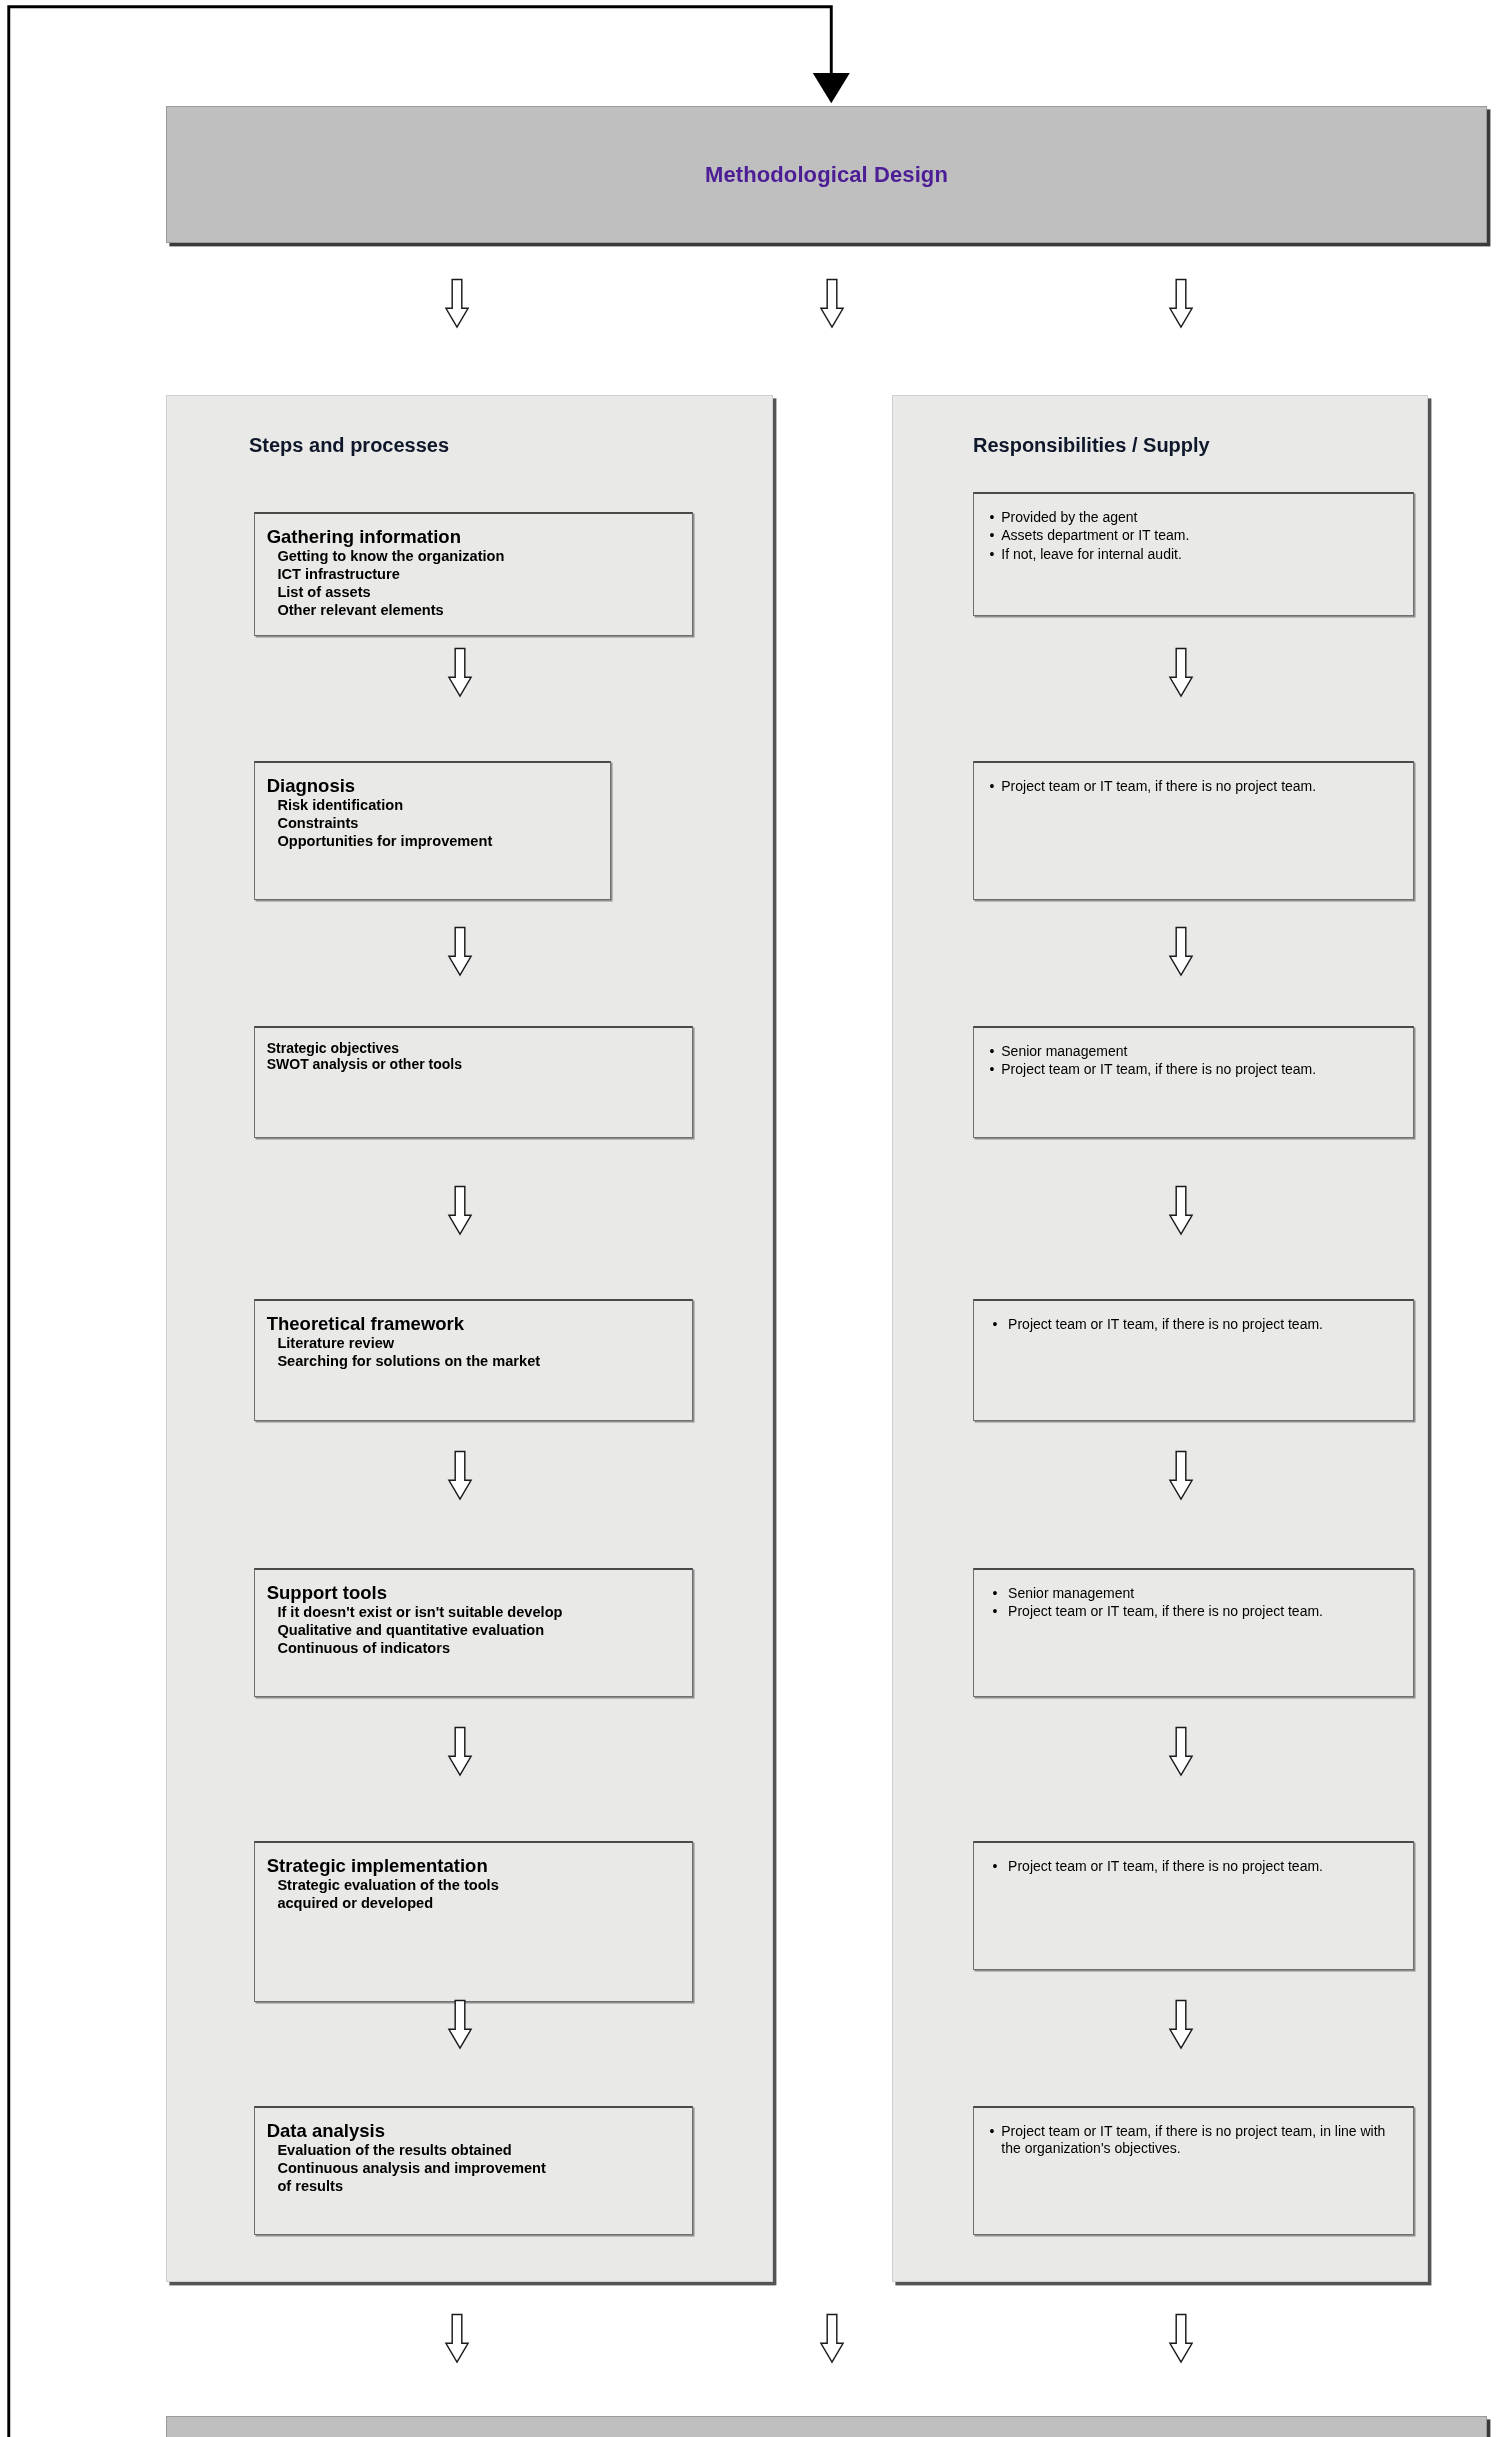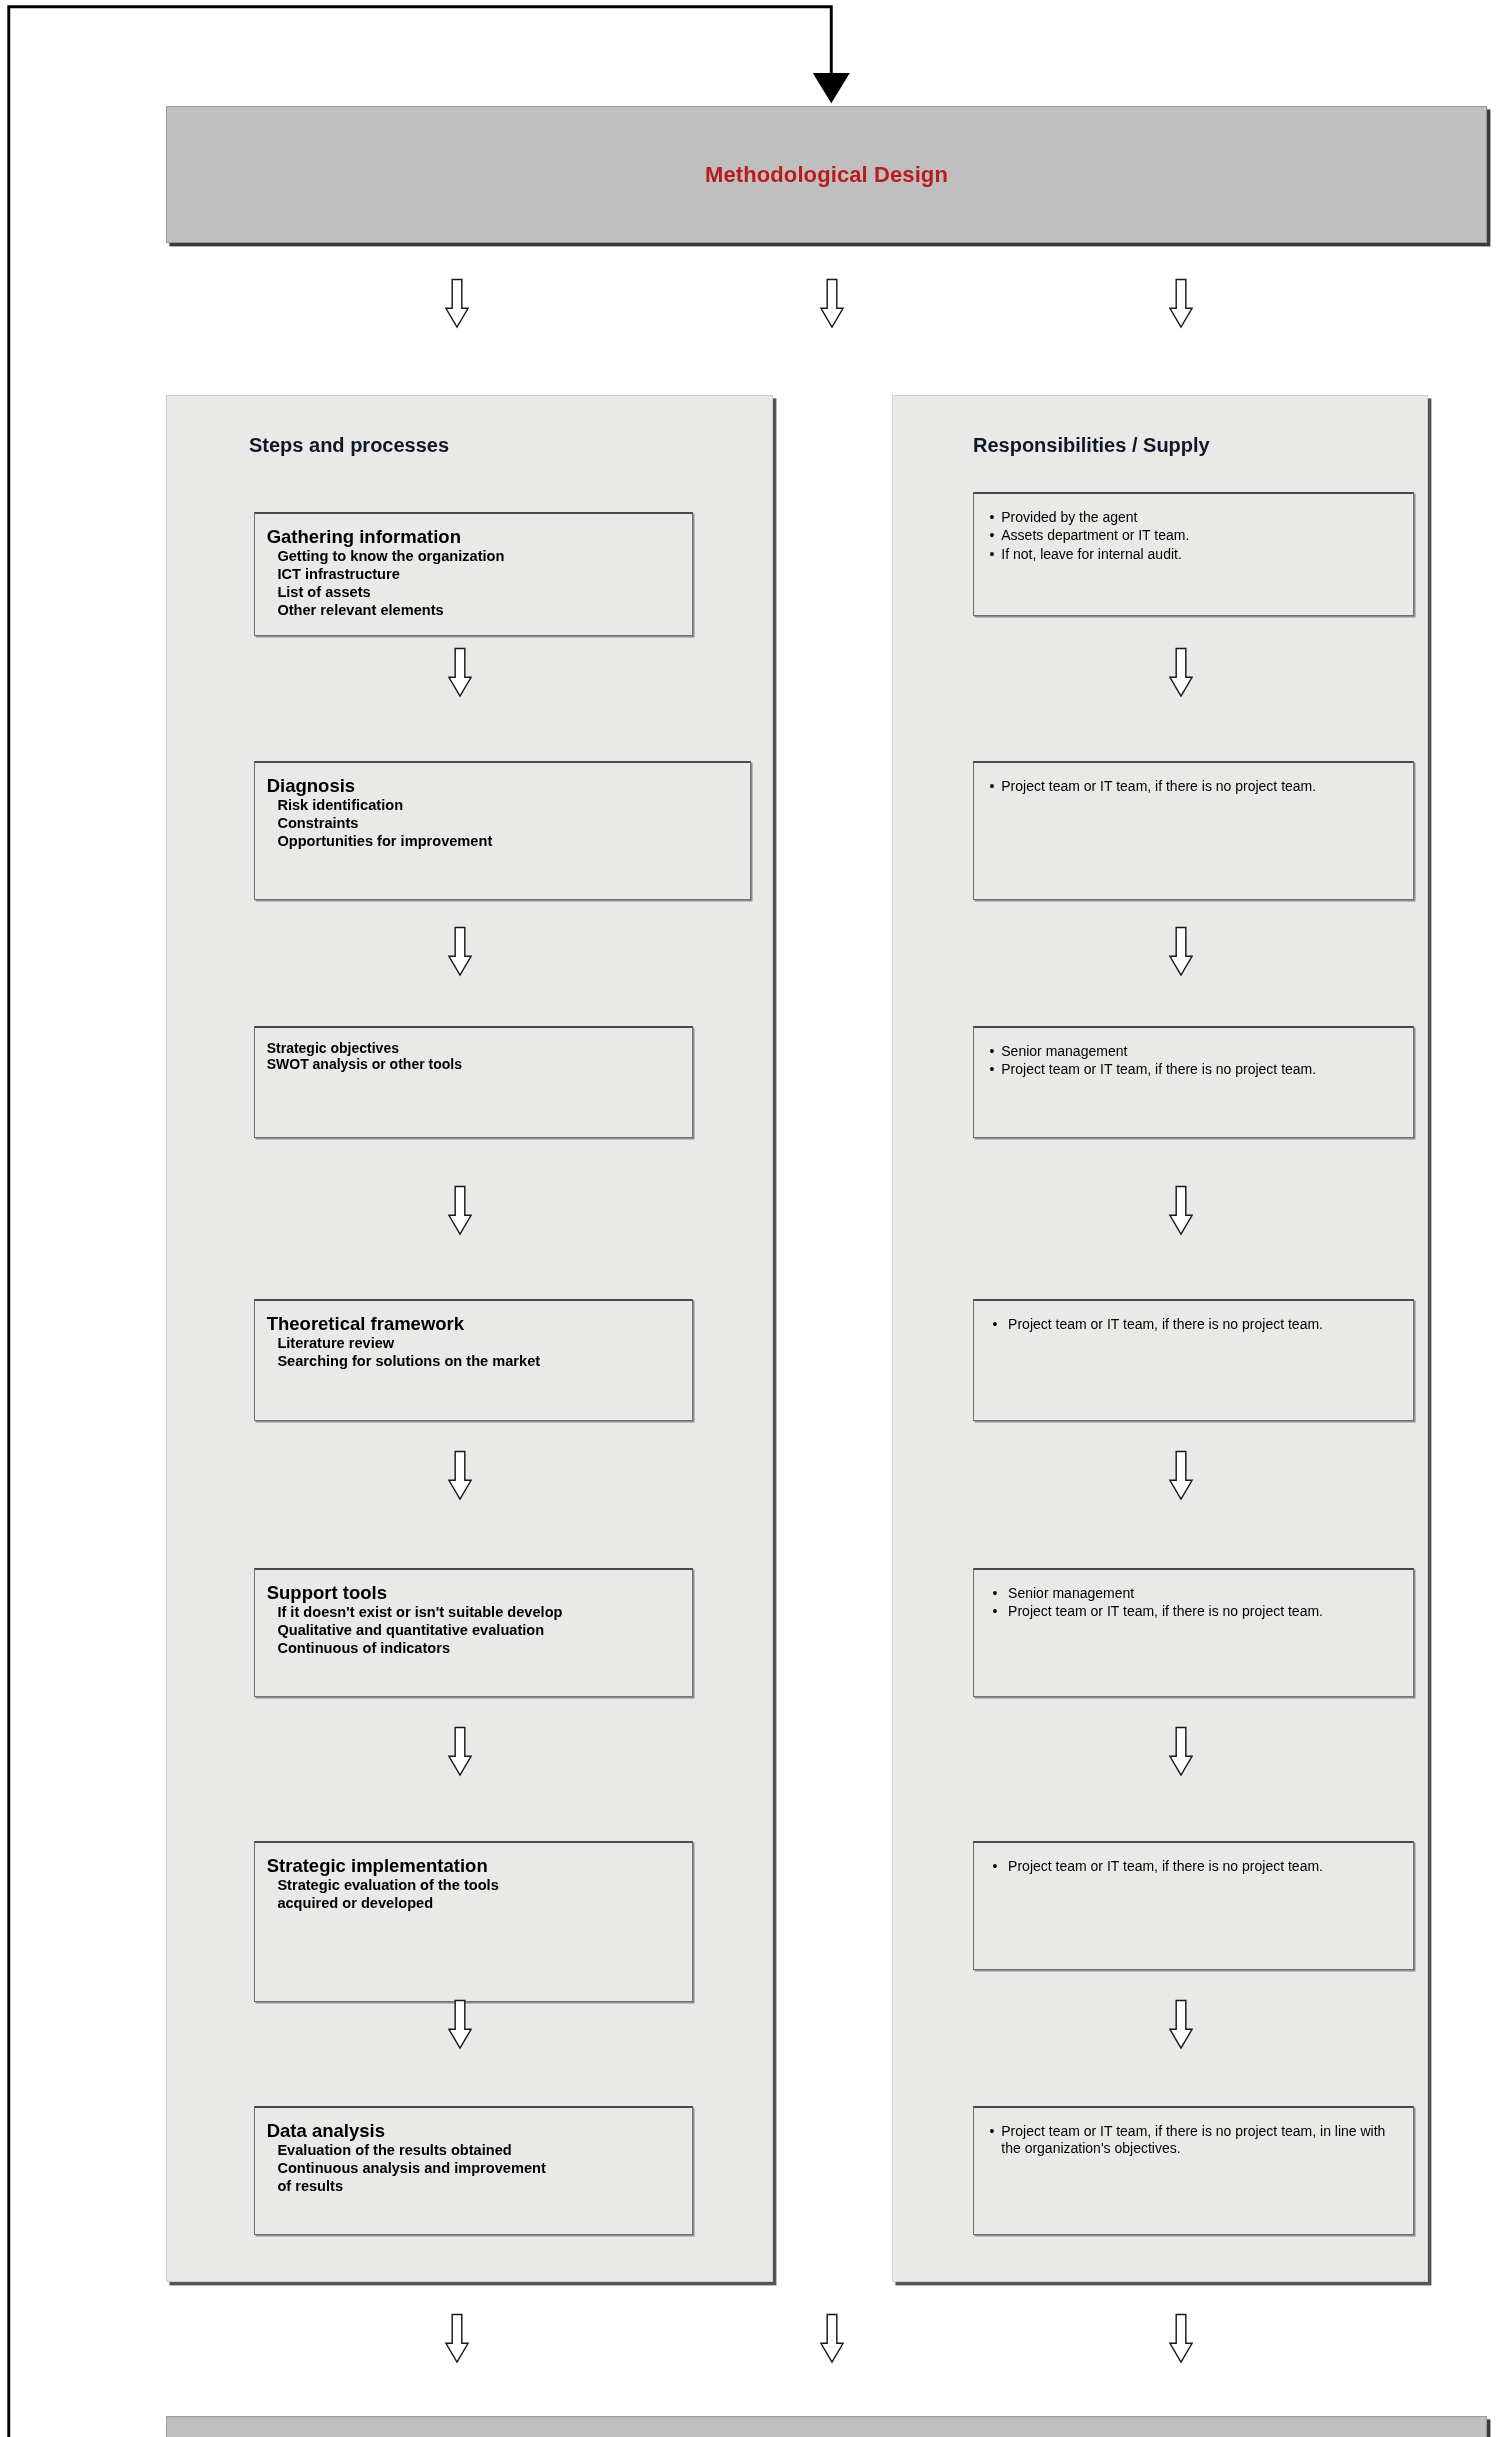--- a/index.html
+++ b/index.html
@@ -38,21 +38,21 @@
     box-shadow: 3.4px 3.4px 0 0 #3a3a3a;
     display: flex;
     align-items: center;
     justify-content: center;
     box-sizing: border-box;
   }
   .banner-label {
     font-size: 22px;
     font-weight: bold;
     letter-spacing: 0.1px;
-    color: #b91c1c;
+    color: #4c1d95;
     text-align: center;
   }
 
   
   .panel {
     position: absolute;
     background: #e9e9e7;
     border: 1px solid #cfcfcd;
     box-shadow: 3.4px 3.4px 0 0 #545454;
     box-sizing: border-box;
@@ -191,21 +191,21 @@
     <svg viewBox="0 0 54 104">
         <polygon points="17,2 37,2 37,62 50,62 27,101 4,62 17,62" fill="#ffffff" stroke="#1a1a1a" stroke-width="3"></polygon>
       </svg>
   </div>
   <div class="arrow" style="left:1168px; top:647px;">
     <svg viewBox="0 0 54 104">
         <polygon points="17,2 37,2 37,62 50,62 27,101 4,62 17,62" fill="#ffffff" stroke="#1a1a1a" stroke-width="3"></polygon>
       </svg>
   </div>
 
-  <div class="box" style="left:254px; top:761px; width:497px; height:139px;">
+  <div class="box" style="left:254px; top:761px; width:357px; height:139px;">
     <div class="box-inner">
       <div class="box-head">Diagnosis</div>
       <div class="box-line">Risk identification</div>
       <div class="box-line">Constraints</div>
       <div class="box-line">Opportunities for improvement</div>
     </div>
   </div>
 
   <div class="box" style="left:973px; top:761px; width:441px; height:139px;">
     <ul class="bullets">

